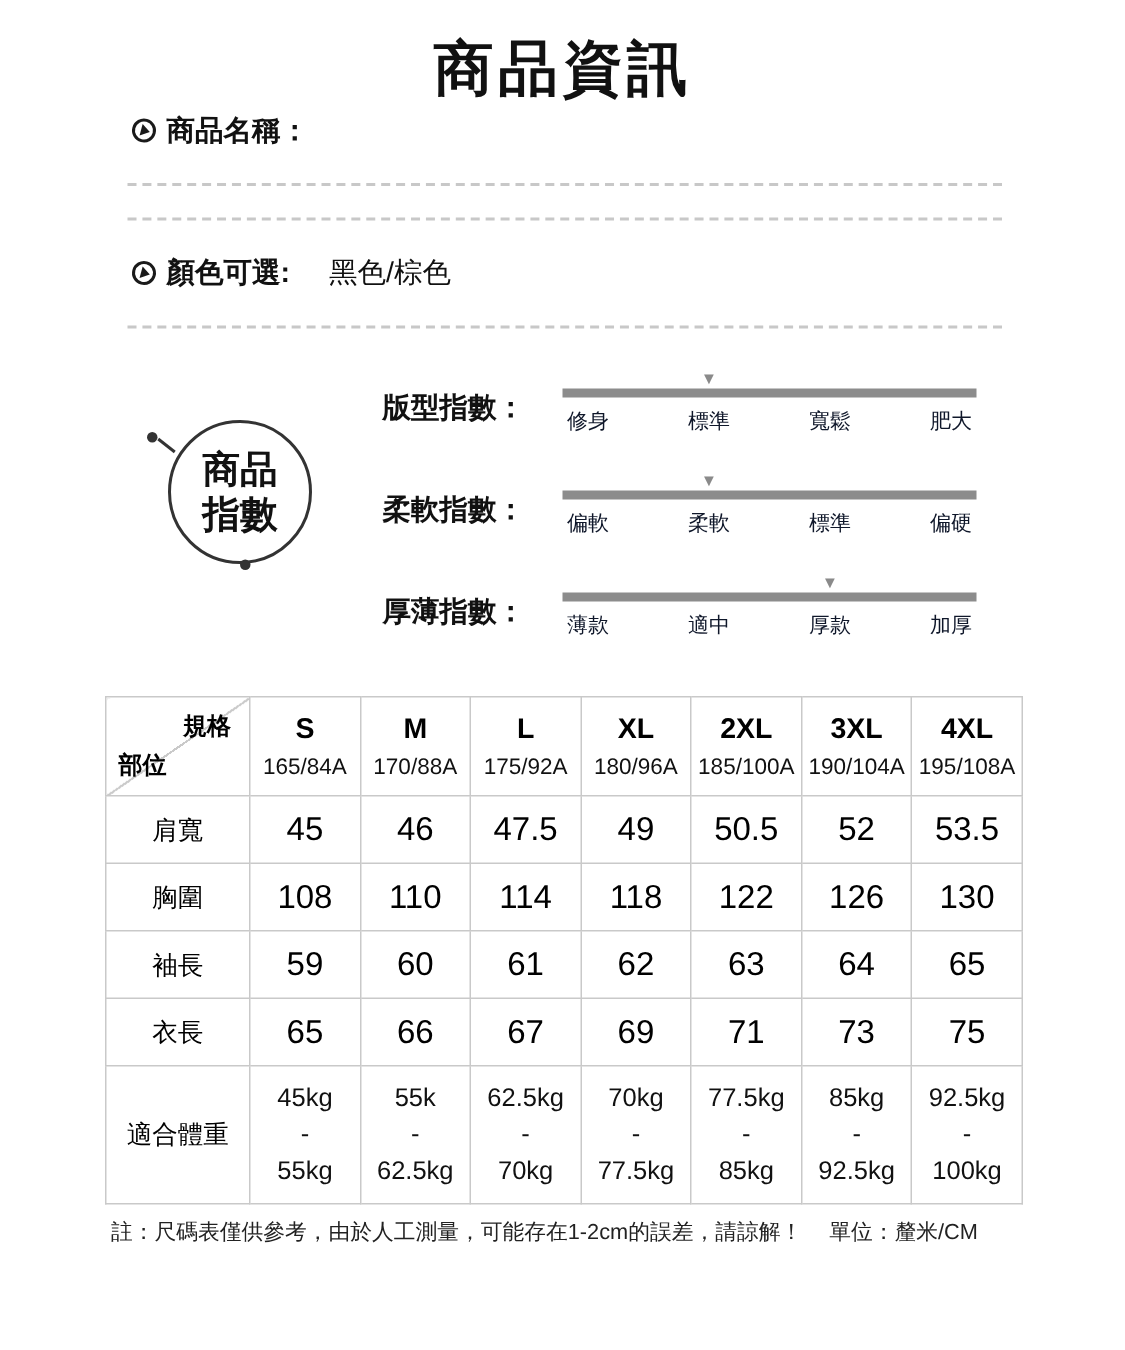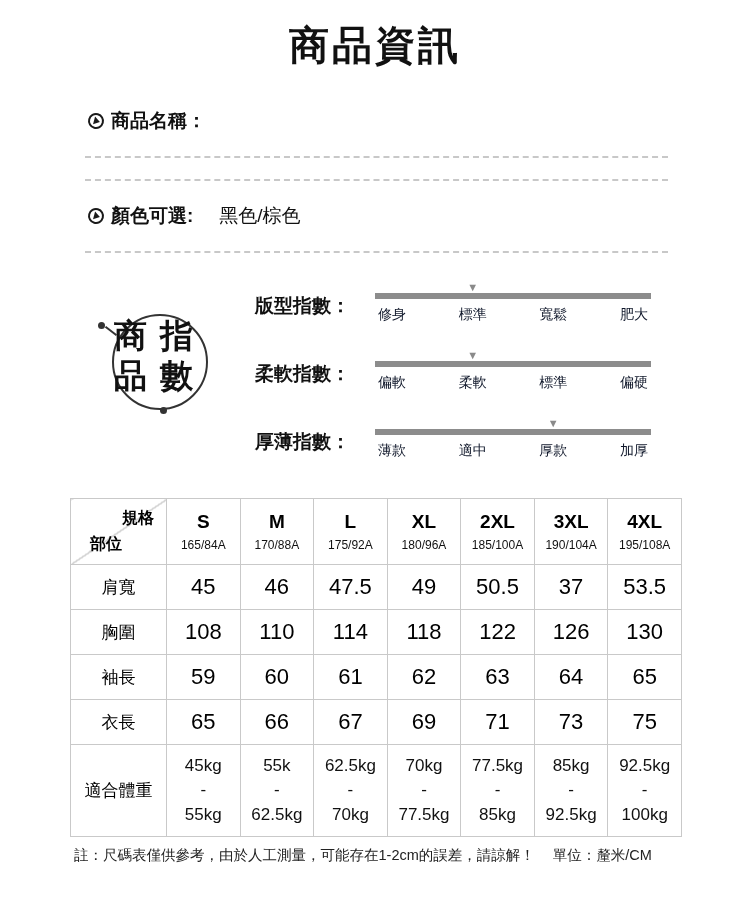--- a/index.html
+++ b/index.html
@@ -10,21 +10,21 @@
     color:#000; position:relative;
   }
 
   
   .page-title {
     text-align:center; font-size:40px; font-weight:900;
     letter-spacing:3px; padding-top:18px; color:#111;
   }
 
   
-  .info-list { margin-top:34px; }
+  .info-list { }
   .info-item { display:flex; align-items:center; margin-left:88px; height:28px; }
   .bullet-icon {
     width:16px; height:16px; border:2px solid #1a1a1a; border-radius:50%;
     display:inline-flex; align-items:center; justify-content:center;
     margin-right:7px; flex:0 0 auto; transform:rotate(15deg);
   }
   .bullet-icon::after {
     content:""; width:0; height:0;
     border-left:6px solid #1a1a1a;
     border-top:4px solid transparent; border-bottom:4px solid transparent;
@@ -35,23 +35,23 @@
   .dashed-divider {
     border-top:2px dashed #c8c8c8; width:583px;
     margin:21px 0 21px 85px; height:0;
   }
 
   
   .index-section { display:flex; margin-top:16px; }
   .badge-wrap { width:255px; position:relative; flex:0 0 auto; }
   .index-badge {
     width:96px; height:96px; border:2px solid #333; border-radius:50%;
-    margin:40px 0 0 112px; display:flex; flex-direction:row;
-    align-items:flex-start; justify-content:center;
-    font-size:33px; font-weight:700; line-height:1.2; color:#111;
+    margin:40px 0 0 112px; display:flex; flex-direction:column;
+    align-items:center; justify-content:center;
+    font-size:25px; font-weight:700; line-height:1.2; color:#111;
     position:relative;
   }
   .badge-dot { position:absolute; width:7px; height:7px; background:#333; border-radius:50%; }
   .dot-top-left { left:-16px; top:6px; }
   .dot-bottom { bottom:-6px; left:46px; }
   .badge-tick {
     position:absolute; width:14px; height:2px; background:#333;
   }
   .tick-top-left { left:-10px; top:14px; transform:rotate(38deg); }
 
@@ -77,24 +77,24 @@
     border:1px solid #c9c9c9; text-align:center; vertical-align:middle;
     padding:0; font-weight:400;
   }
   .corner-cell {
     position:relative; height:66px;
     background:linear-gradient(to bottom right,
       transparent calc(50% - 0.7px), #c9c9c9 calc(50% - 0.7px),
       #c9c9c9 calc(50% + 0.7px), transparent calc(50% + 0.7px));
   }
   .corner-top { position:absolute; top:9px; right:12px; font-size:16px; font-weight:700; }
-  .corner-bottom { position:absolute; bottom:9px; left:19px; font-size:16px; font-weight:700; }
+  .corner-bottom { position:absolute; bottom:9px; left:8px; font-size:16px; font-weight:700; }
   .size-head { height:66px; }
   .size-head .size { display:block; font-size:19px; font-weight:700; }
-  .size-head .spec { display:block; font-size:12px; font-weight:400; margin-top:5px; color:#111; }
+  .size-head .spec { display:block; font-size:15px; font-weight:400; margin-top:5px; color:#111; }
   .row-label-cell { font-size:17px; font-weight:700; }
   .data-row td { height:45px; }
   .val { font-size:22px; font-weight:700; }
   .weight-row td { height:92px;margin-left:28px; }
   .weight-label { font-size:17px; font-weight:700; }
   .w-line { font-size:17px; line-height:1.45; color:#111; }
 
   
   .footnote {
     margin:9px 0 0 74px; font-size:14.5px; color:#222; display:flex;
@@ -246,21 +246,21 @@
       </th>
     </tr>
 
     <tr class="data-row">
       <td class="row-label-cell">肩寬</td>
       <td class="val">45</td>
       <td class="val">46</td>
       <td class="val">47.5</td>
       <td class="val">49</td>
       <td class="val">50.5</td>
-      <td class="val">37</td>
+      <td class="val">52</td>
       <td class="val">53.5</td>
     </tr>
 
     <tr class="data-row">
       <td class="row-label-cell">胸圍</td>
       <td class="val">108</td>
       <td class="val">110</td>
       <td class="val">114</td>
       <td class="val">118</td>
       <td class="val">122</td>

